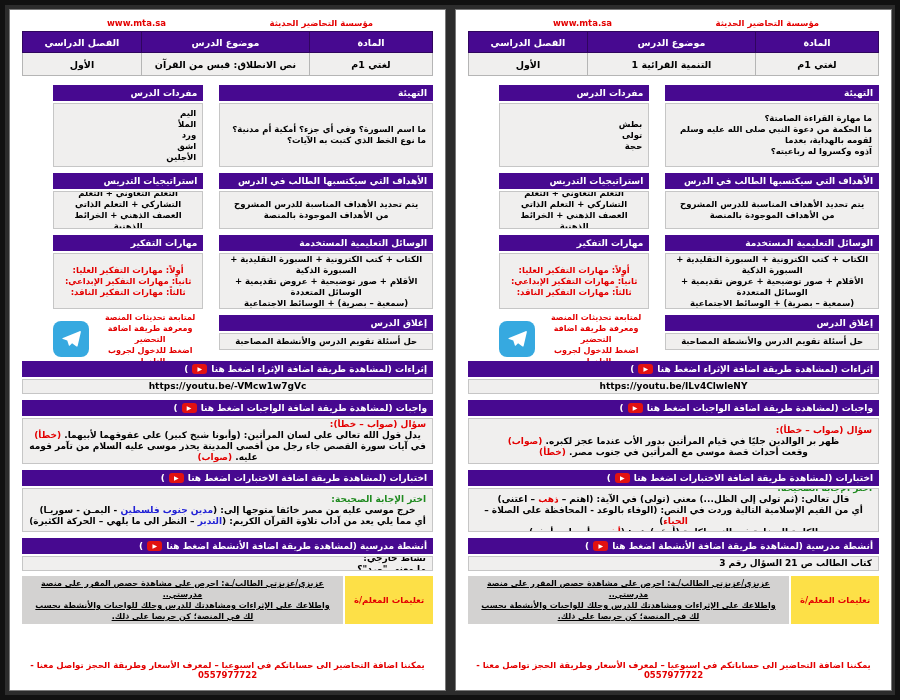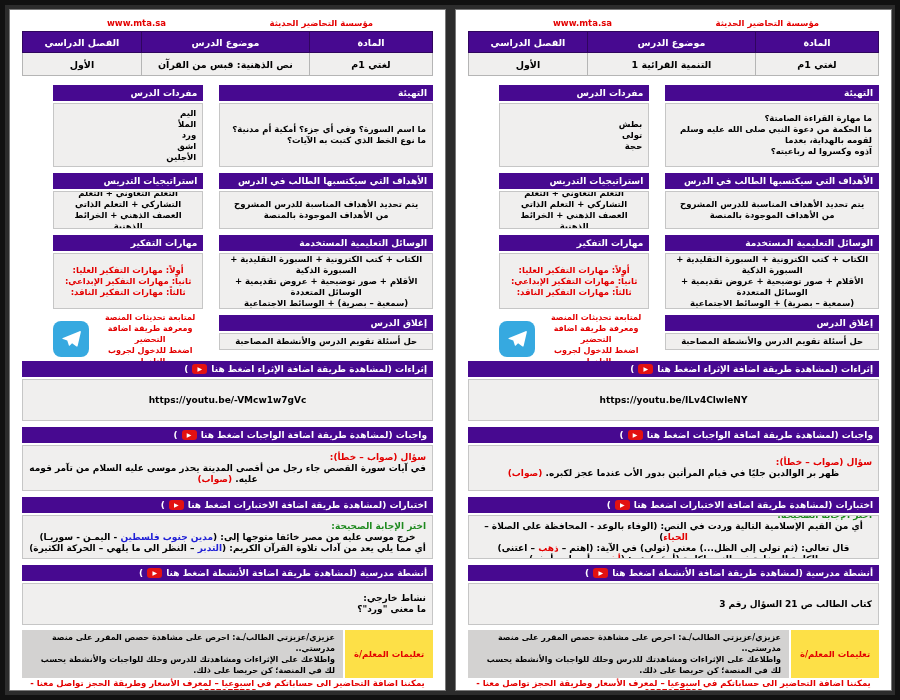--- a/index.html
+++ b/index.html
@@ -24,21 +24,21 @@
   .sec{margin-bottom:6px;}
   .sec-bar{background:#470990;color:#fff;font-size:9px;font-weight:bold;height:16px;
            line-height:16px;padding:0 6px;display:flex;align-items:center;gap:4px;
            white-space:nowrap;overflow:hidden;}
   .sec-box{background:#f0efee;border:1px solid #c6c6c6;margin-top:2px;
            padding:2px 6px;font-size:8.5px;font-weight:bold;color:#000;
            box-sizing:border-box;overflow:hidden;line-height:11px;}
   .wide .sec-box{font-size:9px;}
   .vcenter{display:flex;flex-direction:column;justify-content:center;}
   .h64{height:64px}.h38{height:38px}.h64b{height:56px}.h28{height:17px}
-  .h26{height:42px}.h46{height:46px}.h44{height:44px}
+  .h26{height:15px}.h46{height:46px}.h44{height:44px}
   .rl-line{text-align:center;}
   .align-right .rl-line{text-align:right;}
   .qa .rl-line{text-align:center;}
   .qa .rl-line:first-child{text-align:right;}
   .c-red{color:#e30000;}
   .c-green{color:#1f8a1f;}
   .c-blue{color:#2121d6;}
   .url-box{direction:ltr;text-align:center;font-size:9.5px;font-weight:bold;
            display:flex;align-items:center;justify-content:center;}
   .yt{display:inline-flex;align-items:center;justify-content:center;width:15px;
@@ -49,21 +49,21 @@
   .tg-text{color:#e30000;font-weight:bold;font-size:8px;text-align:center;
            line-height:11px;}
   .tg-icon{width:36px;height:36px;border-radius:8px;background:#36a9e0;
            display:flex;align-items:center;justify-content:center;flex:0 0 auto;}
   .teacher-row{display:flex;gap:2px;margin-top:2px;}
   .teacher-label{flex:0 0 88px;background:#fde047;color:#e30000;font-weight:bold;
                  font-size:8.5px;display:flex;align-items:center;justify-content:center;
                  min-height:26px;}
   .teacher-note{flex:1;background:#d3d2d1;font-size:8px;font-weight:bold;
                 padding:2px 8px;box-sizing:border-box;line-height:11px;}
-  .teacher-note .rl-line{text-align:right;}
+  .teacher-note .rl-line{text-align:center;text-decoration:underline;}
   .page-footer{margin-top:auto;margin-bottom:10px;text-align:center;color:#e30000;
                font-weight:bold;font-size:8.5px;}
 </style>
 </head>
 <body>
 
 <div class="frame">
   <div id="pages" style="display:flex;gap:9px">
   <div class="page">
     <div class="page-top">
@@ -73,21 +73,21 @@
 
     <table class="head table head">
       <tbody>
             <tr>
         <th class="c-sub">المادة</th>
         <th class="c-top">موضوع الدرس</th>
         <th class="c-sem">الفصل الدراسي</th>
       </tr>
       <tr>
         <td>لغتي 1م</td>
-        <td>نص الذهنية: قبس من القرآن</td>
+        <td>نص الانطلاق: قبس من القرآن</td>
         <td>الأول</td>
       </tr>
     </tbody>
         </table>
 
     <div class="two-col">
       <div class="col-r">
         <div class="sec">
           <div class="sec-bar">
             <span>التهيئة</span>
@@ -181,20 +181,21 @@
     </div>
 
     <div class="sec wide">
       <div class="sec-bar">
         <span>واجبات (لمشاهدة طريقة اضافة الواجبات اضغط هنا</span>
         <span class="yt">▶</span>
         <span>)</span>
       </div>
       <div class="sec-box h46 vcenter qa">
             <div class="rl-line"><span class="c-red">سؤال (صواب – خطأ):</span></div>
+            <div class="rl-line"><span>يدل قول الله تعالى على لسان المرأتين: (وأبونا شيخ كبير) على عقوقهما لأبيهما. </span><span class="c-red">(خطأ)</span></div>
             <div class="rl-line"><span>في آيات سورة القصص جاء رجل من أقصى المدينة يحذر موسى عليه السلام من تآمر قومه عليه. </span><span class="c-red">(صواب)</span></div>
           </div>
     </div>
 
     <div class="sec wide">
       <div class="sec-bar">
         <span>اختبارات (لمشاهدة طريقة اضافة الاختبارات اضغط هنا</span>
         <span class="yt">▶</span>
         <span>)</span>
       </div>
@@ -344,33 +345,34 @@
 
     <div class="sec wide">
       <div class="sec-bar">
         <span>واجبات (لمشاهدة طريقة اضافة الواجبات اضغط هنا</span>
         <span class="yt">▶</span>
         <span>)</span>
       </div>
       <div class="sec-box h46 vcenter qa">
             <div class="rl-line"><span class="c-red">سؤال (صواب – خطأ):</span></div>
             <div class="rl-line"><span>ظهر بر الوالدين جليًا في قيام المرأتين بدور الأب عندما عجز لكبره. </span><span class="c-red">(صواب)</span></div>
+            <div class="rl-line"><span>وقعت أحداث قصة موسى مع المرأتين في جنوب مصر. </span><span class="c-red">(خطأ)</span></div>
           </div>
     </div>
 
     <div class="sec wide">
       <div class="sec-bar">
         <span>اختبارات (لمشاهدة طريقة اضافة الاختبارات اضغط هنا</span>
         <span class="yt">▶</span>
         <span>)</span>
       </div>
       <div class="sec-box h44 vcenter qa">
             <div class="rl-line"><span class="c-green">اختر الإجابة الصحيحة:</span></div>
+            <div class="rl-line"><span>قال تعالى: (ثم تولى إلى الظل...) معنى (تولى) في الآية: (اهتم – </span><span class="c-red">ذهب</span><span> – اعتنى)</span></div>
             <div class="rl-line"><span>أي من القيم الإسلامية التالية وردت في النص: (الوفاء بالوعد - المحافظة على الصلاة – </span><span class="c-red">الحياء</span><span>)</span></div>
-            <div class="rl-line"><span>قال تعالى: (ثم تولى إلى الظل...) معنى (تولى) في الآية: (اهتم – </span><span class="c-red">ذهب</span><span> – اعتنى)</span></div>
             <div class="rl-line"><span>الكلمة المضادة في النص لكلمة (أيسَر) هي: (</span><span class="c-red">أشق</span><span> – أسهل – أوفر)</span></div>
           </div>
     </div>
 
     <div class="sec wide" style="margin-bottom:3px">
       <div class="sec-bar">
         <span>أنشطة مدرسية (لمشاهدة طريقة اضافة الأنشطة اضغط هنا</span>
         <span class="yt">▶</span>
         <span>)</span>
       </div>

